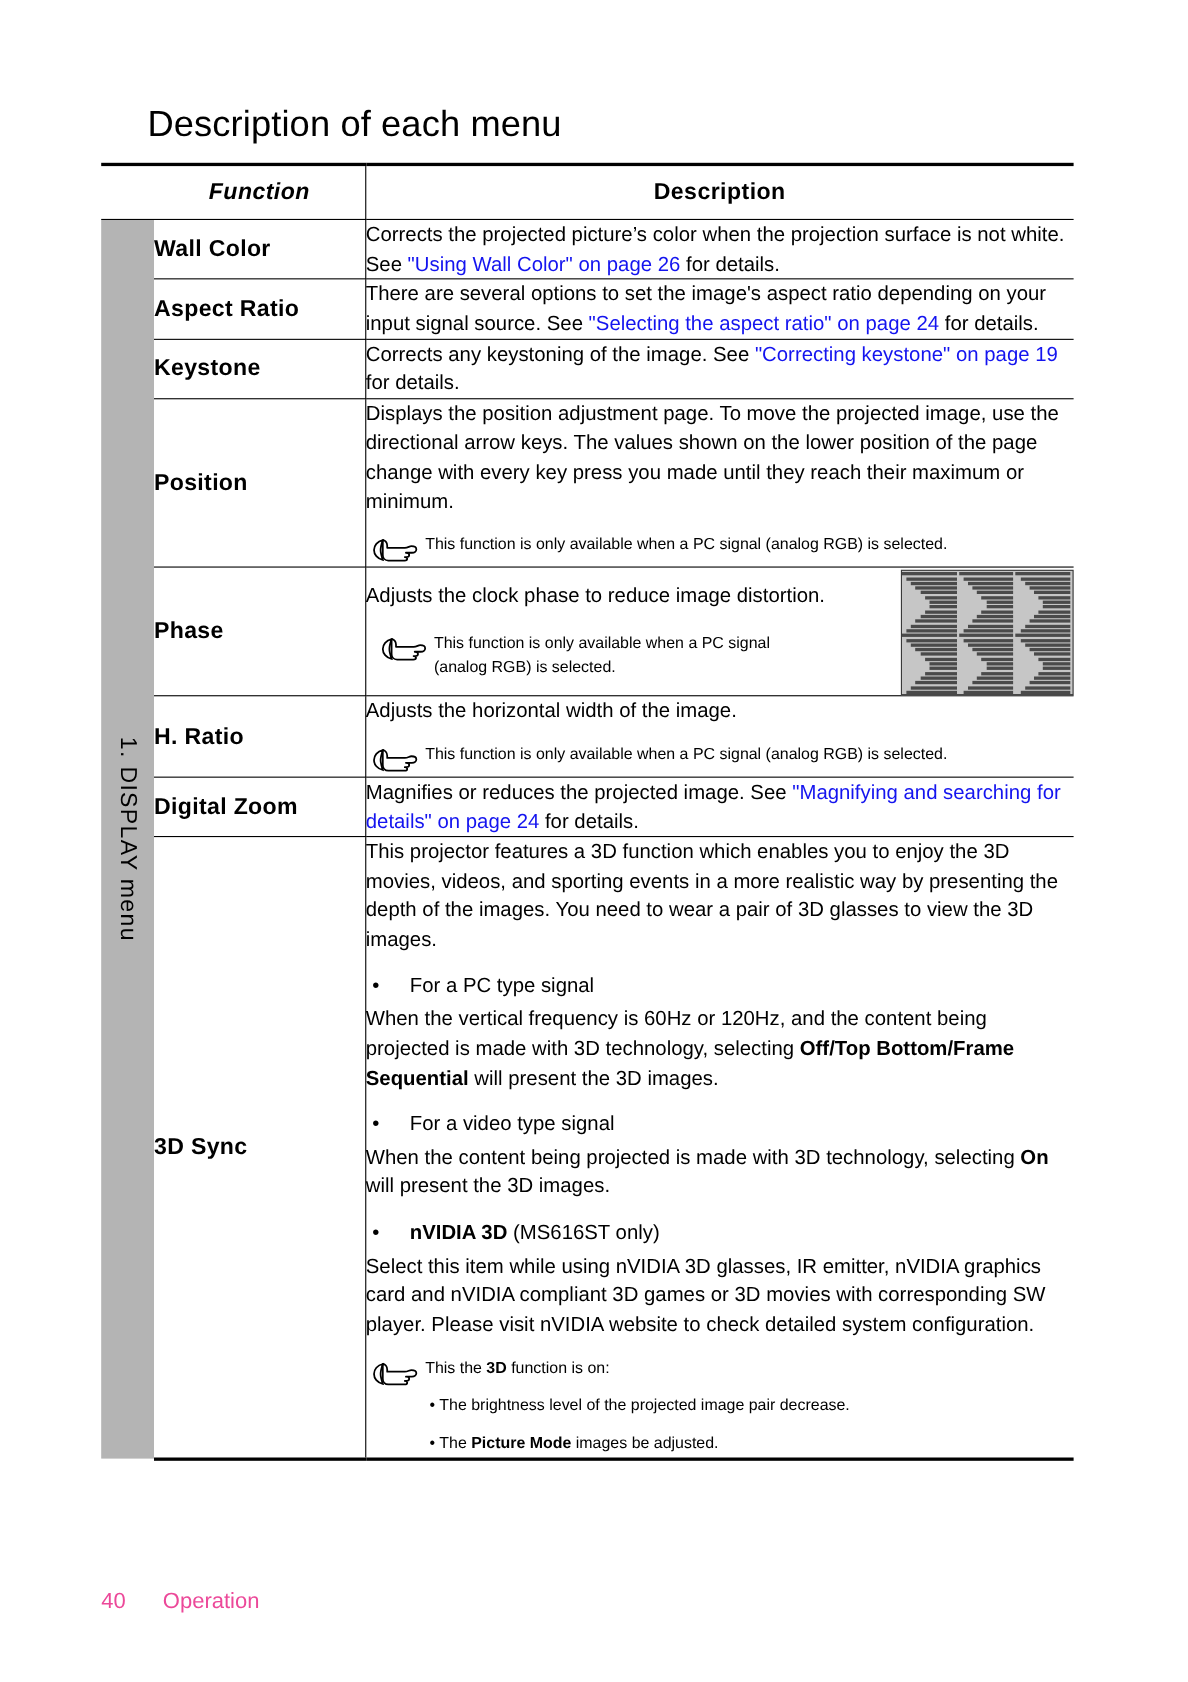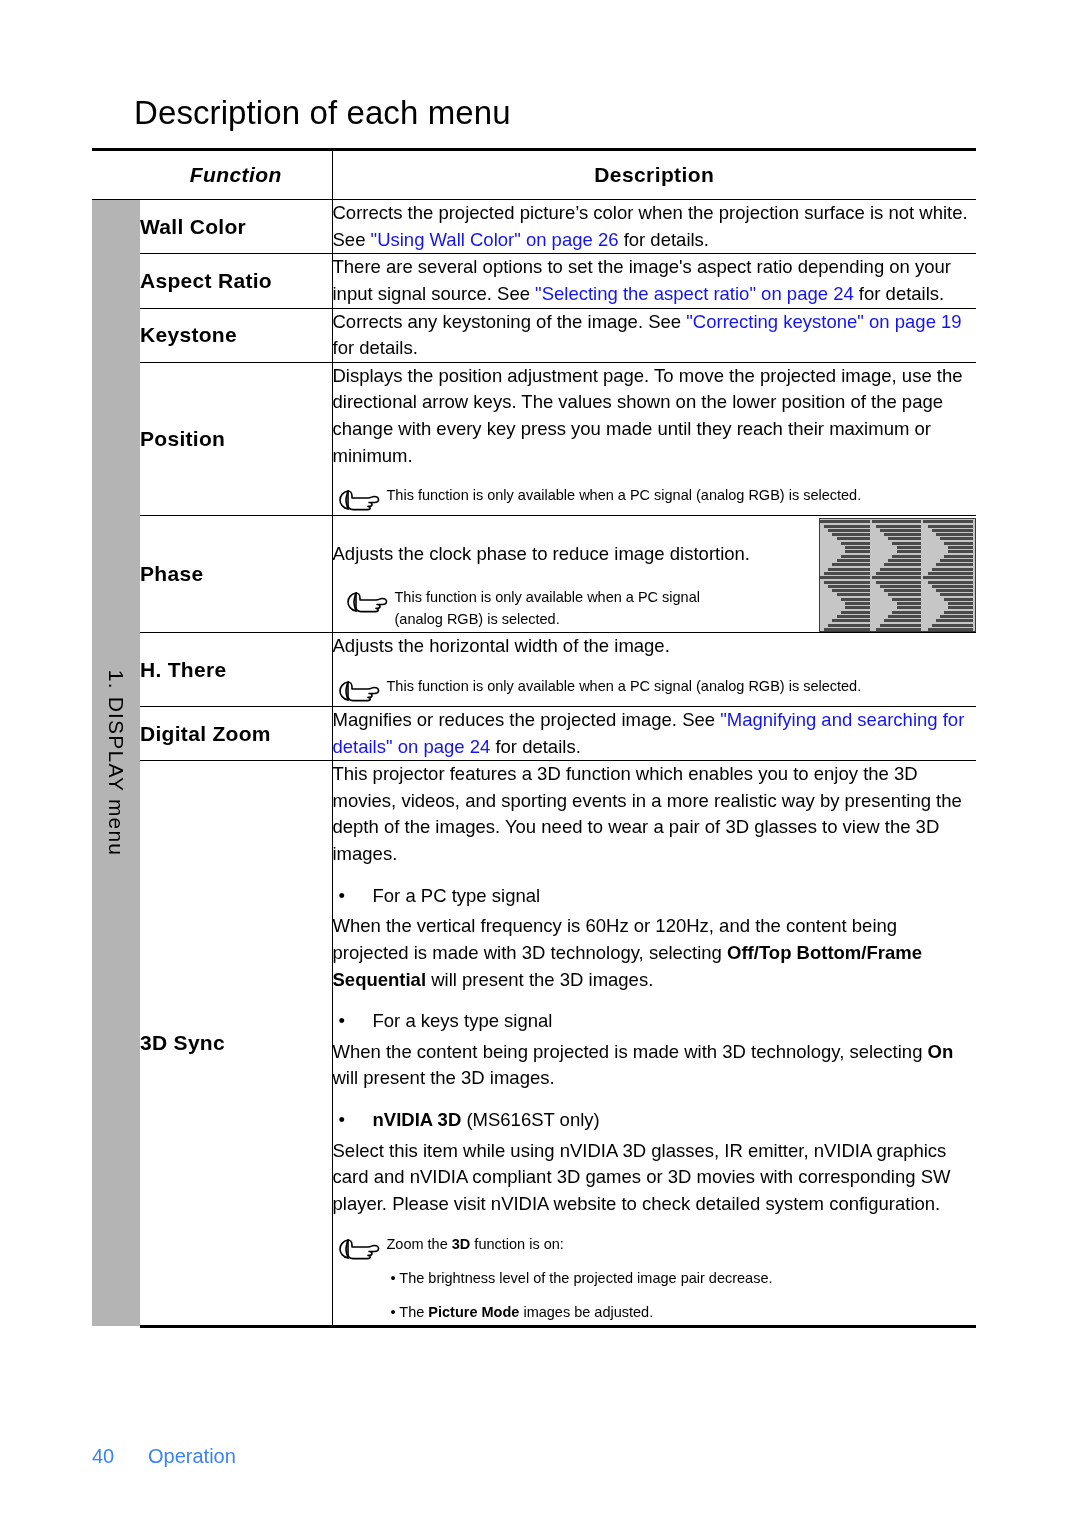--- a/index.html
+++ b/index.html
@@ -167,21 +167,21 @@
   .bullet-dot {
     width: 34px;
     flex: 0 0 auto;
     text-align: left;
     padding-left: 6px;
   }
 
   
   .phase-row-inner {
     display: flex;
-    align-items: flex-end;
+    align-items: center;
     gap: 20px;
   }
   .phase-text { flex: 1 1 auto; }
   .phase-fig {
     flex: 0 0 auto;
     width: 155px;
     height: 112px;
     background: #c6c6c6;
     border: 1px solid #3a3a3a;
     margin-left: 10px;
@@ -194,21 +194,21 @@
     height: 3px;
     background: #4a4a4a;
   }
 
   
   .footer {
     position: absolute;
     left: 92px;
     top: 1445px;
     font-size: 20px;
-    color: #3b82f6;
+    color: #ec4899;
     white-space: nowrap;
   }
   .footer .pg { display: inline-block; width: 56px; }
 </style>
 </head>
 <body>
 
 <div class="page">
 
   <div class="page-title">Description of each menu</div>
@@ -365,21 +365,21 @@
                   <div class="stripe" style="left: 111.6px; width: 41.4px; top: 104.4px;"></div>
                   <div class="stripe" style="left: 4.1px; width: 45.5px; top: 108.7px;"></div>
                   <div class="stripe" style="left: 55.8px; width: 45.5px; top: 108.7px;"></div>
                   <div class="stripe" style="left: 107.5px; width: 45.5px; top: 108.7px;"></div>
                 </div>
           </div>
         </td>
       </tr>
 
       <tr>
-        <td class="func-cell">H. There</td>
+        <td class="func-cell">H. Ratio</td>
         <td class="desc-cell">
           <p>Adjusts the horizontal width of the image.</p>
           <div class="note">
             <div class="note-icon">
               <svg width="44" height="26" viewBox="0 0 44 26">
                 <path d="M11 4 C6 5 3 9 3 13 C3 17 6 21 11 22 C10 19 9 16 9 13 C9 10 10 7 11 4 Z" fill="none" stroke="#000" stroke-width="1.6"></path>
                 <path d="M11 4 C13 4 15 6 15 9 L15 11 L31 11 C34 11 35 9.5 37 9.5 C40 9.5 41.5 11 41.5 12.5 C41.5 14 40 15.5 37.5 15.5 L32 15.5 C34 15.5 35 16.5 35 17.5 C35 18.6 34 19.4 32.4 19.4 L31 19.4 C32.4 19.4 33.2 20.2 33.2 21 C33.2 21.9 32.3 22.6 30.8 22.6 L16 22.6 C13 22.6 11 20.5 11 17.5 Z" fill="none" stroke="#000" stroke-width="1.6" stroke-linejoin="round"></path>
               </svg>
             </div>
             <div class="note-body">This function is only available when a PC signal (analog RGB) is selected.</div>
@@ -400,39 +400,39 @@
           <p>This projector features a 3D function which enables you to enjoy the 3D movies, videos, and sporting events in a more realistic way by presenting the depth of the images. You need to wear a pair of 3D glasses to view the 3D images.</p>
 
           <div class="bullet-line">
             <span class="bullet-dot">•</span>
             <span>For a PC type signal</span>
           </div>
           <p><span>When the vertical frequency is 60Hz or 120Hz, and the content being projected is made with 3D technology, selecting </span><span class="b">Off/Top Bottom/Frame Sequential</span><span> will present the 3D images.</span></p>
 
           <div class="bullet-line">
             <span class="bullet-dot">•</span>
-            <span>For a keys type signal</span>
+            <span>For a video type signal</span>
           </div>
           <p><span>When the content being projected is made with 3D technology, selecting </span><span class="b">On</span><span> will present the 3D images.</span></p>
 
           <div class="bullet-line">
             <span class="bullet-dot">•</span>
             <span><span class="b">nVIDIA 3D</span><span> (MS616ST only)</span></span>
           </div>
           <p>Select this item while using nVIDIA 3D glasses, IR emitter, nVIDIA graphics card and nVIDIA compliant 3D games or 3D movies with corresponding SW player. Please visit nVIDIA website to check detailed system configuration.</p>
 
           <div class="note">
             <div class="note-icon">
               <svg width="44" height="26" viewBox="0 0 44 26">
                 <path d="M11 4 C6 5 3 9 3 13 C3 17 6 21 11 22 C10 19 9 16 9 13 C9 10 10 7 11 4 Z" fill="none" stroke="#000" stroke-width="1.6"></path>
                 <path d="M11 4 C13 4 15 6 15 9 L15 11 L31 11 C34 11 35 9.5 37 9.5 C40 9.5 41.5 11 41.5 12.5 C41.5 14 40 15.5 37.5 15.5 L32 15.5 C34 15.5 35 16.5 35 17.5 C35 18.6 34 19.4 32.4 19.4 L31 19.4 C32.4 19.4 33.2 20.2 33.2 21 C33.2 21.9 32.3 22.6 30.8 22.6 L16 22.6 C13 22.6 11 20.5 11 17.5 Z" fill="none" stroke="#000" stroke-width="1.6" stroke-linejoin="round"></path>
               </svg>
             </div>
             <div class="note-body">
-              <div><span>Zoom the </span><span class="nb">3D</span><span> function is on:</span></div>
+              <div><span>This the </span><span class="nb">3D</span><span> function is on:</span></div>
               <div class="note-sub">• The brightness level of the projected image pair decrease.</div>
               <div class="note-sub"><span>•  The </span><span class="nb">Picture Mode</span><span> images be adjusted.</span></div>
             </div>
           </div>
         </td>
       </tr>
 
     </tbody>
   </table>
   </div>

